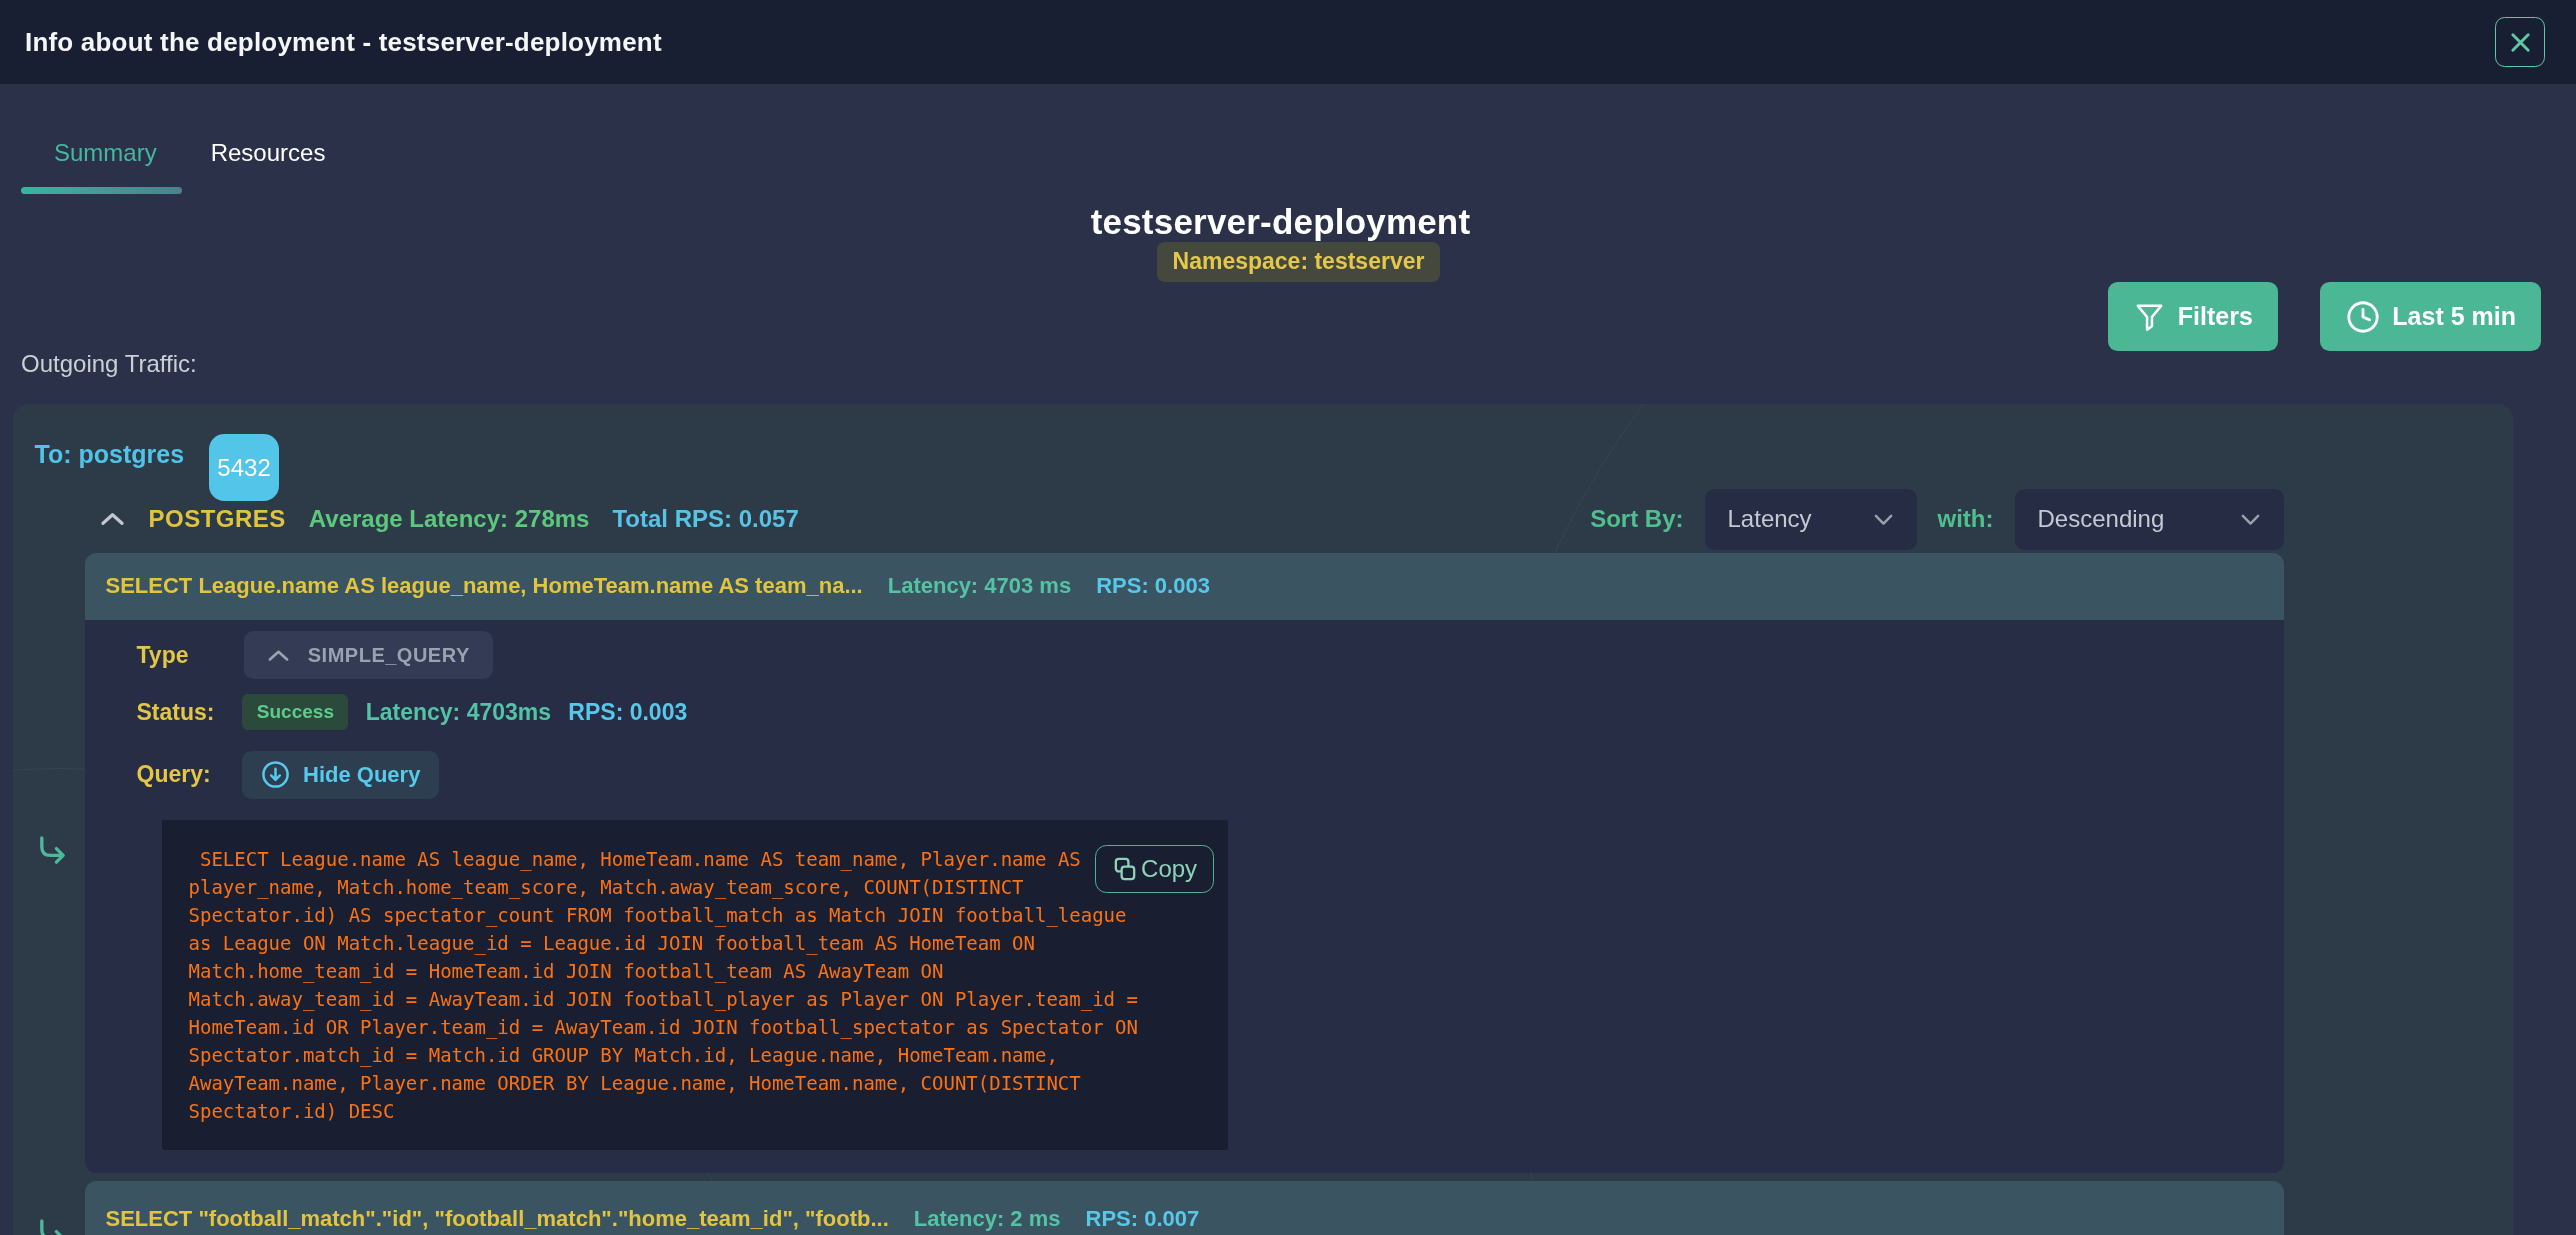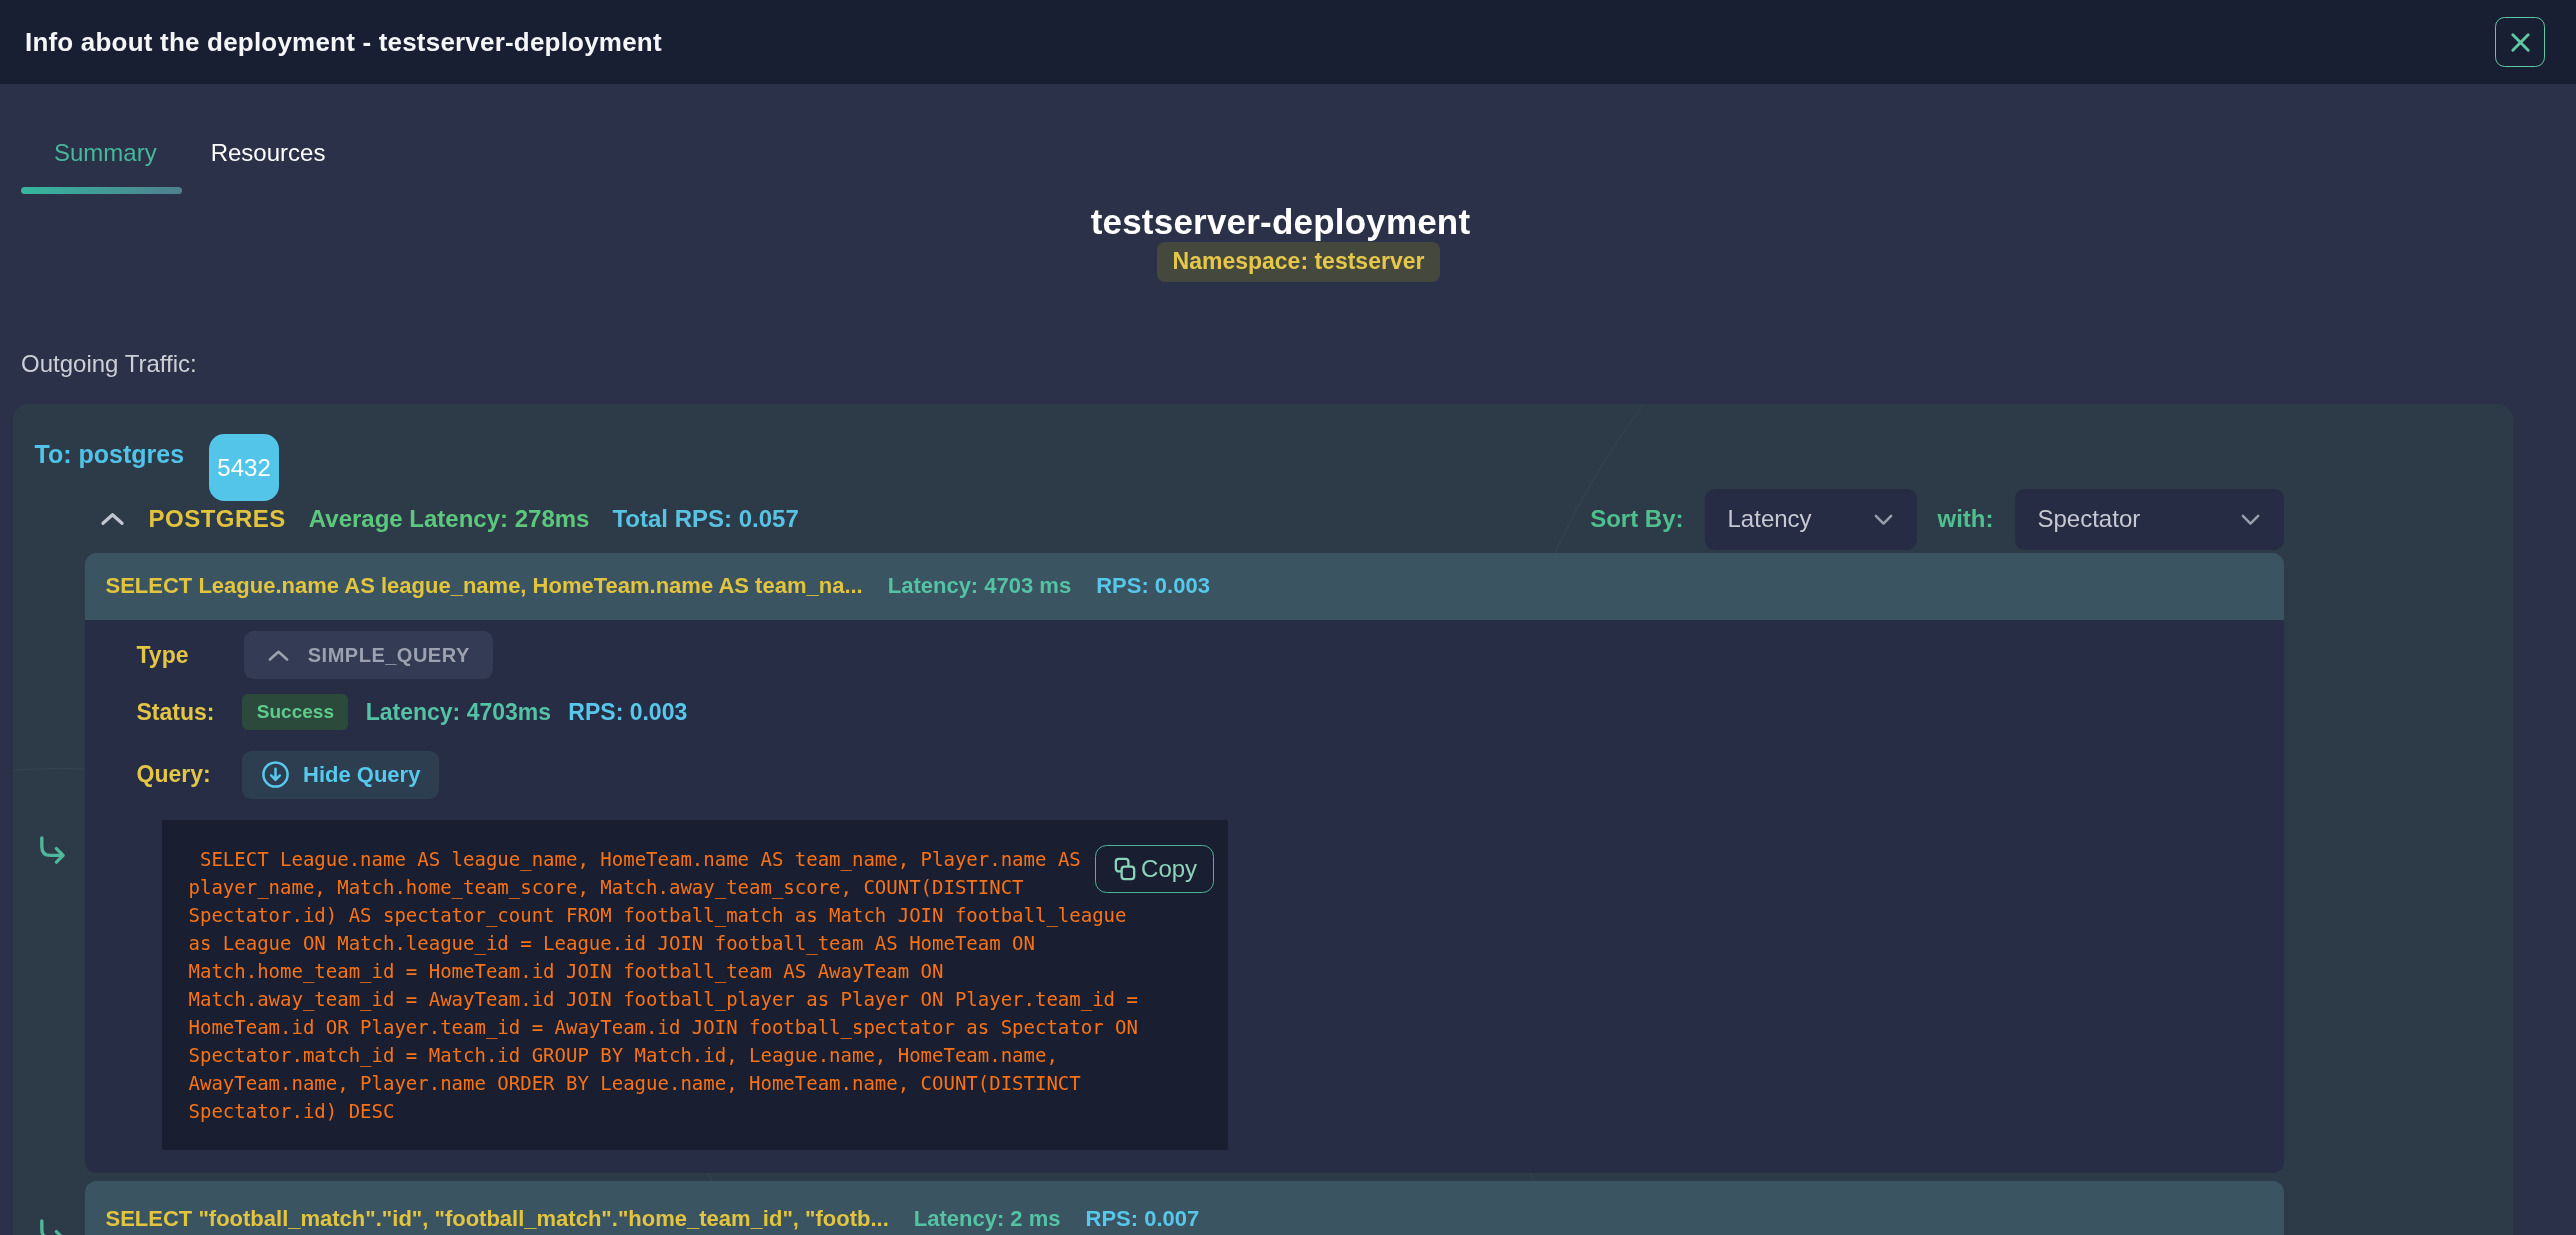--- a/index.html
+++ b/index.html
@@ -144,20 +144,35 @@
       <span class="tab-underline"></span>
     </div>
     <div class="tab">
       <span>Resources</span>
     </div>
   </div>
 
   <div class="heading-row">
     <h1 class="page-title">testserver-deployment</h1>
     <span class="ns-badge">Namespace: testserver</span>
+    <div class="heading-actions">
+      <button class="action-btn">
+        <svg width="33" height="33" viewBox="0 0 34 34">
+          <path d="M5 6 H29 L19.5 17.5 V27 L14.5 30.5 V17.5 Z" fill="none" stroke="#ffffff" stroke-width="2.6" stroke-linejoin="round"></path>
+        </svg>
+        <span>Filters</span>
+      </button>
+      <button class="action-btn">
+        <svg width="36" height="36" viewBox="0 0 38 38">
+          <circle cx="19" cy="19" r="15" fill="none" stroke="#ffffff" stroke-width="3"></circle>
+          <path d="M19 11 V19 L26 22" fill="none" stroke="#ffffff" stroke-width="3" stroke-linecap="round" stroke-linejoin="round"></path>
+        </svg>
+        <span>Last 5 min</span>
+      </button>
+    </div>
   </div>
 
   <div class="section-label">Outgoing Traffic:</div>
 
   <div class="traffic-panel">
     <span class="decor1"></span>
     <span class="decor2"></span>
 
     <svg class="gutter-arrow ga-1" width="35" height="33" viewBox="0 0 36 34">
       <path d="M7 2 V11 Q7 20 16 20 H28 M22 13 L29 20 L22 27" fill="none" stroke="#4db89b" stroke-width="3.4" stroke-linecap="round" stroke-linejoin="round"></path>
@@ -183,21 +198,21 @@
       <div class="sort-controls">
         <span class="sort-label">Sort By:</span>
         <button class="dropdown dd-latency">
           <span>Latency</span>
           <svg width="21" height="13.4" viewBox="0 0 22 14">
             <path d="M3 3 L11 11 L19 3" fill="none" stroke="#9aa0ad" stroke-width="2.6" stroke-linecap="round" stroke-linejoin="round"></path>
           </svg>
         </button>
         <span class="sort-label">with:</span>
         <button class="dropdown dd-order">
-          <span>Spectator</span>
+          <span>Descending</span>
           <svg width="21" height="13.4" viewBox="0 0 22 14">
             <path d="M3 3 L11 11 L19 3" fill="none" stroke="#9aa0ad" stroke-width="2.6" stroke-linecap="round" stroke-linejoin="round"></path>
           </svg>
         </button>
       </div>
     </div>
 
     <div class="query-card">
       <div class="query-header">
         <span class="query-text">SELECT League.name AS league_name, HomeTeam.name AS team_na...</span>

